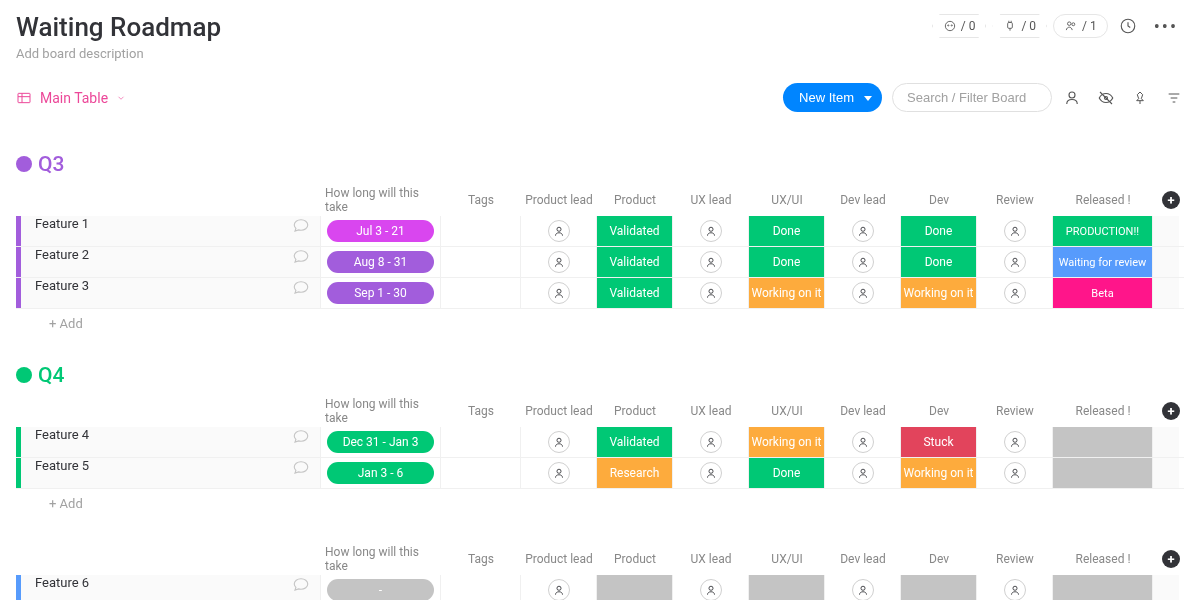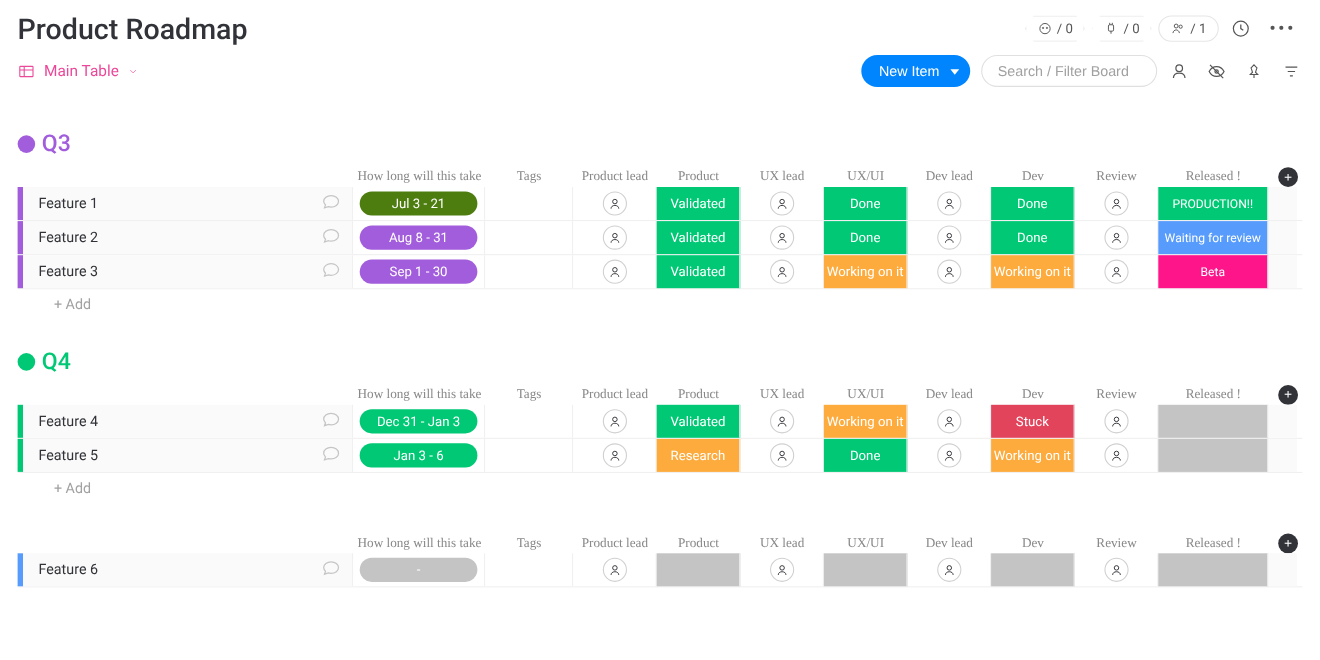--- a/index.html
+++ b/index.html
@@ -22,33 +22,33 @@
 .search-input { border: 1px solid #e0e0e0; border-radius: 16px; padding: 6px 14px; font-size: 13px; width: 160px; color: #323338; }
 .search-input::placeholder { color: #a1a1a1; }
 .toolbar-icons { display: flex; align-items: center; gap: 14px; color: #555; }
 .toolbar-icons .icon-btn { width: 20px; height: 20px; }
 
 .group { margin-top: 26px; }
 .group-header { display: flex; align-items: center; gap: 6px; margin-bottom: 8px; }
 .collapse-circle { width: 16px; height: 16px; border-radius: 50%; display: flex; align-items: center; justify-content: center; }
 .collapse-circle svg { display: block; }
 .group-title { font-size: 21px; font-weight: 500; }
-.col-headers { display: flex; align-items: center; font-size: 12px; color: #888; font-family: Liberation Serif, serif; }
+.col-headers { display: flex; align-items: center; font-size: 12px; color: #888; }
 .col-headers .spacer-title { width: 305px; }
 .col { width: 76px; text-align: center; padding: 2px 0; }
 .col.duration { width: 120px; text-align: left; padding-left: 4px; }
 .col.tags { width: 80px; }
 .col.release { width: 100px; }
 .add-col { width: 24px; display: flex; align-items: center; justify-content: center; cursor: pointer; margin-left: 6px; }
 .add-col-circle { width: 18px; height: 18px; border-radius: 50%; background: #323338; color: #fff; display: flex; align-items: center; justify-content: center; font-size: 13px; font-weight: bold; }
 
 .row { display: flex; align-items: stretch; height: 31px; border-bottom: 1px solid #f0f0f0; }
 .row:first-of-type { border-top: 1px solid #f0f0f0; }
 .row-color { width: 5px; }
-.row-name-area { width: 300px; display: flex; align-items: center; padding-left: 14px; background: #fafafa; border-right: 1px solid #f0f0f0; justify-content: space-between; }
+.row-name-area { width: 300px; display: flex; align-items: flex-start; padding-left: 14px; background: #fafafa; border-right: 1px solid #f0f0f0; justify-content: space-between; }
 .row-name { font-size: 13px; color: #323338; }
 .chat-icon { color: #c5c5c5; padding-right: 10px; cursor: pointer; }
 .pill { display: flex; align-items: center; justify-content: center; height: 22px; border-radius: 11px; color: #fff; font-size: 12px; margin: 4px 6px; width: 108px; }
 .cell { display: flex; align-items: center; justify-content: center; border-right: 1px solid #f0f0f0; }
 .cell.tags { width: 80px; }
 .cell.person { width: 76px; }
 .cell.status { width: 76px; color: #fff; font-size: 12px; text-align: center; padding: 0 2px; }
 .cell.release { width: 100px; color: #fff; font-size: 11px; text-align: center; padding: 0 4px; }
 .cell-last { width: 26px; background: #fafafa; }
 .avatar { width: 22px; height: 22px; border-radius: 50%; border: 1.5px solid #d0d0d0; display: flex; align-items: center; justify-content: center; }
@@ -58,21 +58,21 @@
 .add-row-text { padding-left: 28px; color: #a1a1a1; font-size: 13px; cursor: text; }
 
 svg { fill: none; stroke: currentColor; stroke-width: 1.5; }
 </style>
 </head>
 <body>
 <div class="page">
 
 <div class="header-row">
   <div>
-    <div class="title">Product Roadmap</div>
+    <div class="title">Waiting Roadmap</div>
   </div>
   <div class="header-right">
     <div class="chip">
       <svg width="14" height="14" viewBox="0 0 24 24">
             <circle cx="12" cy="12" r="8"></circle>
             <circle cx="9" cy="11" r="1"></circle>
             <circle cx="15" cy="11" r="1"></circle>
           </svg>
       <span>/ <span>0</span></span>
     </div>
@@ -93,20 +93,21 @@
     </div>
     <div class="icon-btn">
       <svg width="18" height="18" viewBox="0 0 24 24">
             <circle cx="12" cy="12" r="9"></circle>
             <path d="M12 7v5l3 2"></path>
           </svg>
     </div>
     <div class="dots">•••</div>
   </div>
 </div>
+<div class="description">Add board description</div>
 
 <div class="view-row">
   <div class="view-left">
     <svg width="16" height="16" viewBox="0 0 24 24">
           <rect x="3" y="5" width="18" height="14" rx="1"></rect>
           <path d="M3 10h18M9 5v14"></path>
         </svg>
     <span class="view-label">Main Table</span>
     <svg width="10" height="10" viewBox="0 0 24 24">
           <path d="M6 9l6 6 6-6"></path>
@@ -174,21 +175,21 @@
   </div>
     <div class="row">
     <div class="row-color" style="background:#a25ddc"></div>
     <div class="row-name-area">
       <span class="row-name">Feature 1</span>
       <span class="chat-icon"><svg width="18" height="18" viewBox="0 0 24 24">
                 <path d="M21 12c0 4-4 7-9 7-1.2 0-2.3-.2-3.3-.5L4 20l1.2-3.5C4 15.2 3 13.7 3 12c0-4 4-7 9-7s9 3 9 7z"></path>
               </svg></span>
     </div>
     <div class="cell" style="width:120px">
-      <div class="pill" style="background:#4d7c0f">Jul 3 - 21</div>
+      <div class="pill" style="background:#d946ef">Jul 3 - 21</div>
     </div>
     <div class="cell tags"></div>
     <div class="cell person">
             <div class="avatar">
               <svg width="14" height="14" viewBox="0 0 24 24" stroke="#c5c5c5">
                 <circle cx="12" cy="9" r="3.5"></circle>
                 <path d="M6 20c0-3 2.5-5 6-5s6 2 6 5"></path>
               </svg>
             </div>
           </div>

